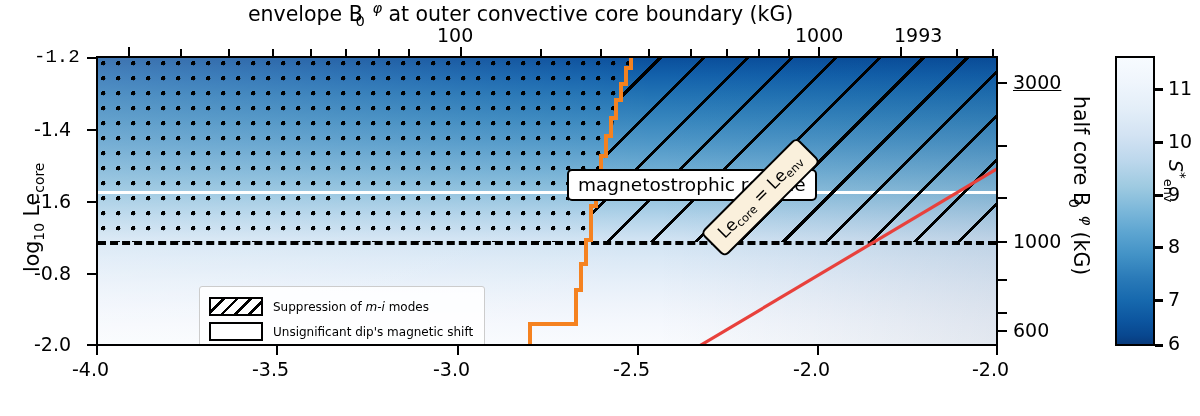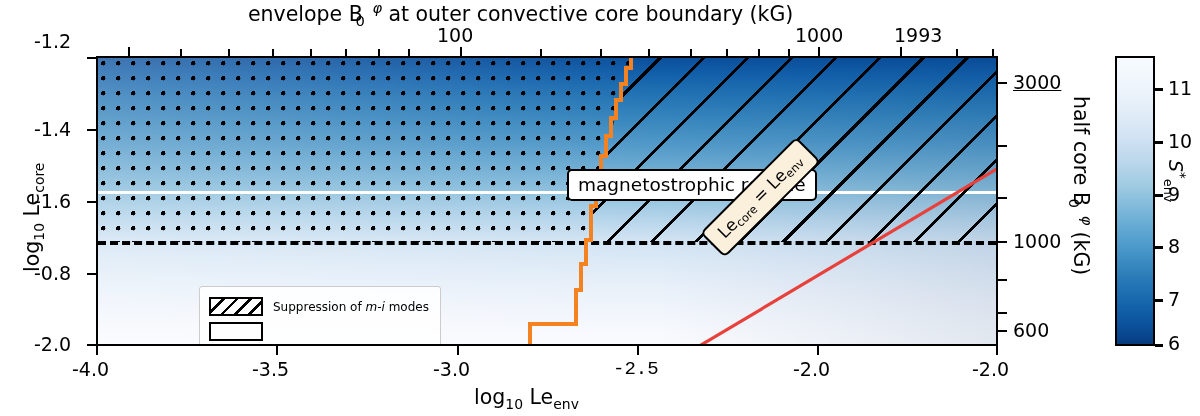--- a/index.html
+++ b/index.html
@@ -204,60 +204,60 @@
 
     <div class="anno-lecore">Le<span class="sub">core</span> = Le<span class="sub">env</span></div>
 
     <div class="legend">
       <div class="legend-row">
         <span class="legend-swatch sw-diag"></span>
         <span class="legend-label"><span>Suppression of </span><i>m-i</i><span> modes</span></span>
       </div>
       <div class="legend-row">
         <span class="legend-swatch sw-blank"></span>
+        <span class="legend-label">Unsignificant dip's magnetic shift</span>
       </div>
       <div class="legend-row">
         
         
       </div>
     </div>
 
   </div>
 
   <div>
     <div class="tick" style="left:87px;top:57px;width:9px;height:2px;"></div>
     <div class="tick" style="left:87px;top:129px;width:9px;height:2px;"></div>
     <div class="tick" style="left:87px;top:201px;width:9px;height:2px;"></div>
     <div class="tick" style="left:87px;top:273px;width:9px;height:2px;"></div>
     <div class="tick" style="left:87px;top:344px;width:9px;height:2px;"></div>
   </div>
-  <div class="tlabel" style="left:34px;top:30px;">-1.2</div>
+  <div class="tlabel" style="left:34px;top:46px;font-family:Liberation Mono, monospace;">-1.2</div>
   <div class="tlabel" style="left:34px;top:118px;">-1.4</div>
   <div class="tlabel" style="left:34px;top:190px;">-1.6</div>
   <div class="tlabel" style="left:34px;top:262px;">-0.8</div>
   <div class="tlabel" style="left:34px;top:333px;">-2.0</div>
 
   <div class="axis-title vrot" style="left:20px;top:272px;">log<sub>10</sub> Le<sub>core</sub></div>
 
   <div>
     <div class="tick" style="left:96px;top:346px;width:2px;height:9px;"></div>
     <div class="tick" style="left:276px;top:346px;width:2px;height:9px;"></div>
     <div class="tick" style="left:457px;top:346px;width:2px;height:9px;"></div>
     <div class="tick" style="left:637px;top:346px;width:2px;height:9px;"></div>
     <div class="tick" style="left:817px;top:346px;width:2px;height:9px;"></div>
     <div class="tick" style="left:996px;top:346px;width:2px;height:9px;"></div>
   </div>
   <div class="tlabel" style="left:72px;top:358px;">-4.0</div>
   <div class="tlabel" style="left:252px;top:358px;">-3.5</div>
   <div class="tlabel" style="left:433px;top:358px;">-3.0</div>
-  <div class="tlabel" style="left:613px;top:358px;font-family:Liberation Mono, monospace;">-2.5</div>
+  <div class="tlabel" style="left:613px;top:358px;">-2.5</div>
   <div class="tlabel" style="left:793px;top:358px;">-2.0</div>
   <div class="tlabel" style="left:972px;top:358px;">-2.0</div>
 
-  <div class="axis-title" style="left:474px;top:385px;">log<sub>10</sub> Le<sub>env</sub></div>
 
   <div>
     <div class="tick" style="left:998px;top:82px;width:9px;height:2px;"></div>
     <div class="tick" style="left:998px;top:145px;width:9px;height:2px;"></div>
     <div class="tick" style="left:998px;top:197px;width:9px;height:2px;"></div>
     <div class="tick" style="left:998px;top:241px;width:9px;height:2px;"></div>
     <div class="tick" style="left:998px;top:279px;width:9px;height:2px;"></div>
     <div class="tick" style="left:998px;top:312px;width:9px;height:2px;"></div>
     <div class="tick" style="left:998px;top:330px;width:9px;height:2px;"></div>
   </div>

